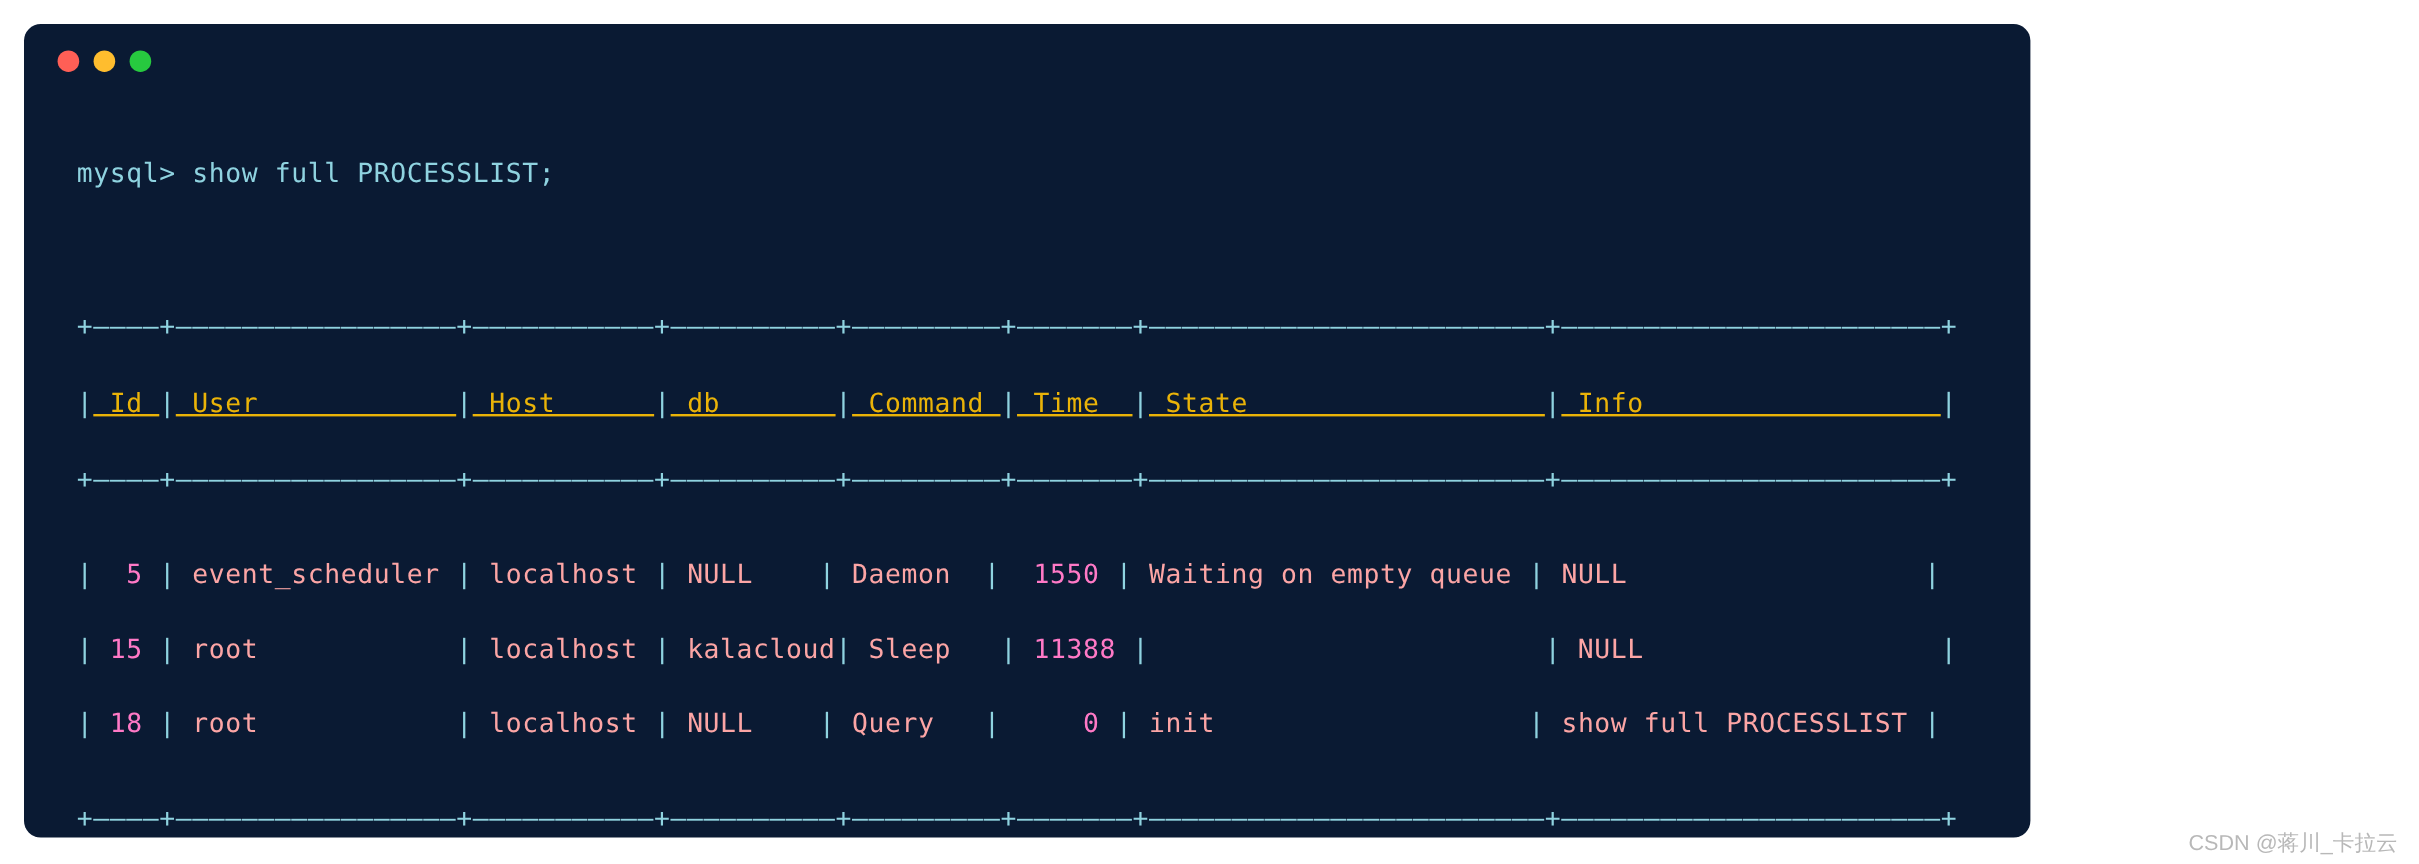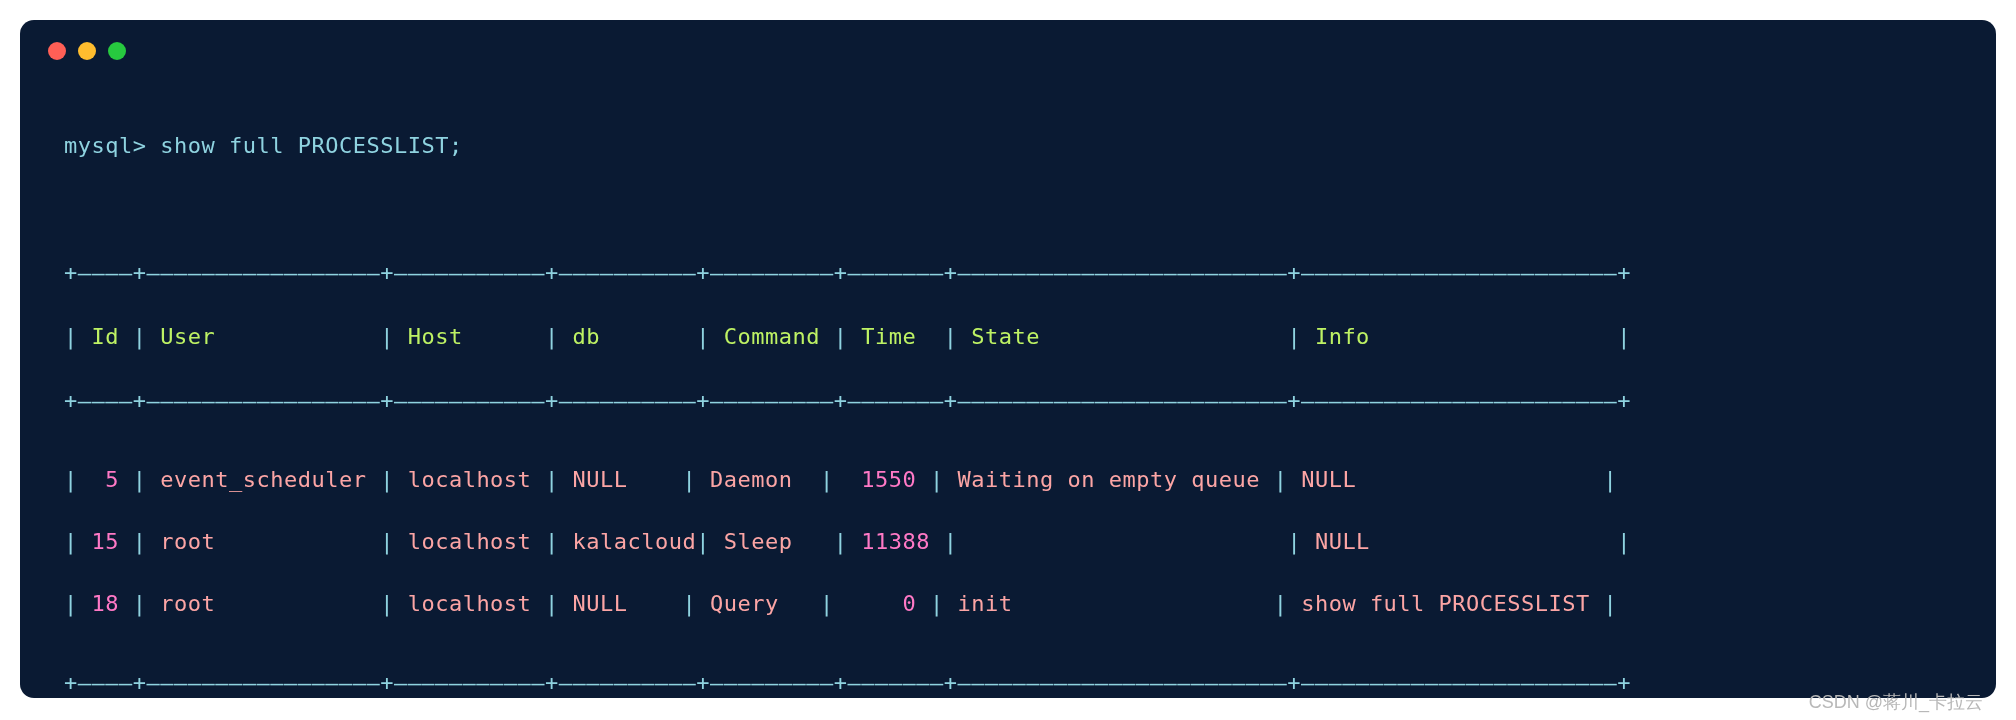--- a/index.html
+++ b/index.html
@@ -9,21 +9,21 @@
     height: 720px;
     display: flex;
     flex-direction: column;
     font-family: "SF Mono", "Menlo", "Consolas", monospace;
   }
   .terminal {
     background: #0a1a33;
     border-radius: 14px;
     margin: 20px;
     padding: 0;
-    width: 1976px;
+    width: 1672px;
     height: 678px;
     overflow: hidden;
   }
   .titlebar {
     display: flex;
     gap: 12px;
     padding: 22px 28px 10px 28px;
   }
   .dot {
     width: 18px;
@@ -38,31 +38,31 @@
     padding: 28px 40px 20px 44px;
     font-size: 22px;
     line-height: 1.45;
     white-space: pre;
     color: #8fd3e0;
     letter-spacing: 0.5px;
   }
   .prompt   { color: #8fd3e0; }
   .keyword  { color: #8fd3e0; }
   .border   { color: #8fd3e0; }
-  .header   { color: #bef264; }
+  .header   { color: #eab308; text-decoration: underline; }
   .textval  { color: #fca5a5; }
   .num      { color: #ff79c6; }
 
   .table-line { display: block; height: 31.9px; }
   .data-row { display: block; height: 62px; line-height: 62px; }
 
   .watermark {
     position: absolute;
     bottom: 6px;
-    right: 33px;
+    right: 18px;
     font-family: sans-serif;
     font-size: 18px;
     color: #b8b8b8;
   }
 </style>
 </head>
 <body>
 
 <div class="terminal">
   <div class="titlebar">

